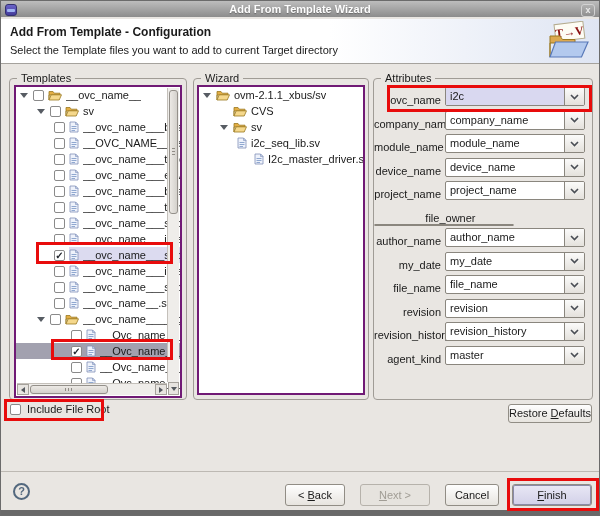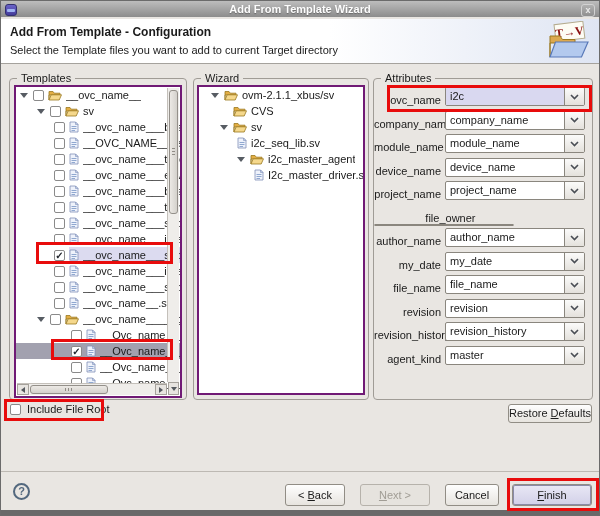--- a/index.html
+++ b/index.html
@@ -437,21 +437,21 @@
           <span class="tri-right"></span>
         </div>
     </div>
   </div>
 
   <div class="group g-target">
     <span class="group-label">Wizard</span>
   </div>
   <div class="treebox tb-target">
     <div class="tree-rows" id="target-rows">
-        <div class="tree-row" style="padding-left: 12px;">
+        <div class="tree-row" style="padding-left: 4px;">
           <span class="expander"></span>
           <span class="row-rest">
             <span class="ticon">
               <svg width="14" height="11" viewBox="0 0 14 11">
                 <path d="M1 10 L1 1.5 L5 1.5 L6.3 3.2 L12 3.2 L12 5 L1 5 Z" fill="#e3ae45" stroke="#9a7820" stroke-width="0.8"></path>
                 <path d="M1 10 L3.2 4.8 L13.5 4.8 L11.2 10 Z" fill="#f5d88c" stroke="#9a7820" stroke-width="0.8"></path>
               </svg>
             </span>
             <span class="tlabel">ovm-2.1.1_xbus/sv</span>
           </span>
@@ -485,32 +485,20 @@
             <span class="ticon">
               <svg width="10" height="12" viewBox="0 0 10 12">
                 <path d="M1 1 L6.5 1 L9 3.5 L9 11 L1 11 Z" fill="#eef2fb" stroke="#8090b8" stroke-width="0.8"></path>
                 <path d="M6.5 1 L6.5 3.5 L9 3.5 Z" fill="#cdd8ee" stroke="#8090b8" stroke-width="0.6"></path>
                 <line x1="2.5" y1="5.5" x2="7.5" y2="5.5" stroke="#90a8d0"></line>
                 <line x1="2.5" y1="7.5" x2="7.5" y2="7.5" stroke="#90a8d0"></line>
                 <line x1="2.5" y1="9.5" x2="6" y2="9.5" stroke="#90a8d0"></line>
               </svg>
             </span>
             <span class="tlabel">i2c_seq_lib.sv</span>
-          </span>
-        </div>
-        <div class="tree-row" style="padding-left: 38px;">
-          <span class="expander"></span>
-          <span class="row-rest">
-            <span class="ticon">
-              <svg width="14" height="11" viewBox="0 0 14 11">
-                <path d="M1 10 L1 1.5 L5 1.5 L6.3 3.2 L12 3.2 L12 5 L1 5 Z" fill="#e3ae45" stroke="#9a7820" stroke-width="0.8"></path>
-                <path d="M1 10 L3.2 4.8 L13.5 4.8 L11.2 10 Z" fill="#f5d88c" stroke="#9a7820" stroke-width="0.8"></path>
-              </svg>
-            </span>
-            <span class="tlabel">i2c_master_agent</span>
           </span>
         </div>
         <div class="tree-row" style="padding-left: 55px;">
           <span class="row-rest">
             <span class="ticon">
               <svg width="10" height="12" viewBox="0 0 10 12">
                 <path d="M1 1 L6.5 1 L9 3.5 L9 11 L1 11 Z" fill="#eef2fb" stroke="#8090b8" stroke-width="0.8"></path>
                 <path d="M6.5 1 L6.5 3.5 L9 3.5 Z" fill="#cdd8ee" stroke="#8090b8" stroke-width="0.6"></path>
                 <line x1="2.5" y1="5.5" x2="7.5" y2="5.5" stroke="#90a8d0"></line>
                 <line x1="2.5" y1="7.5" x2="7.5" y2="7.5" stroke="#90a8d0"></line>

